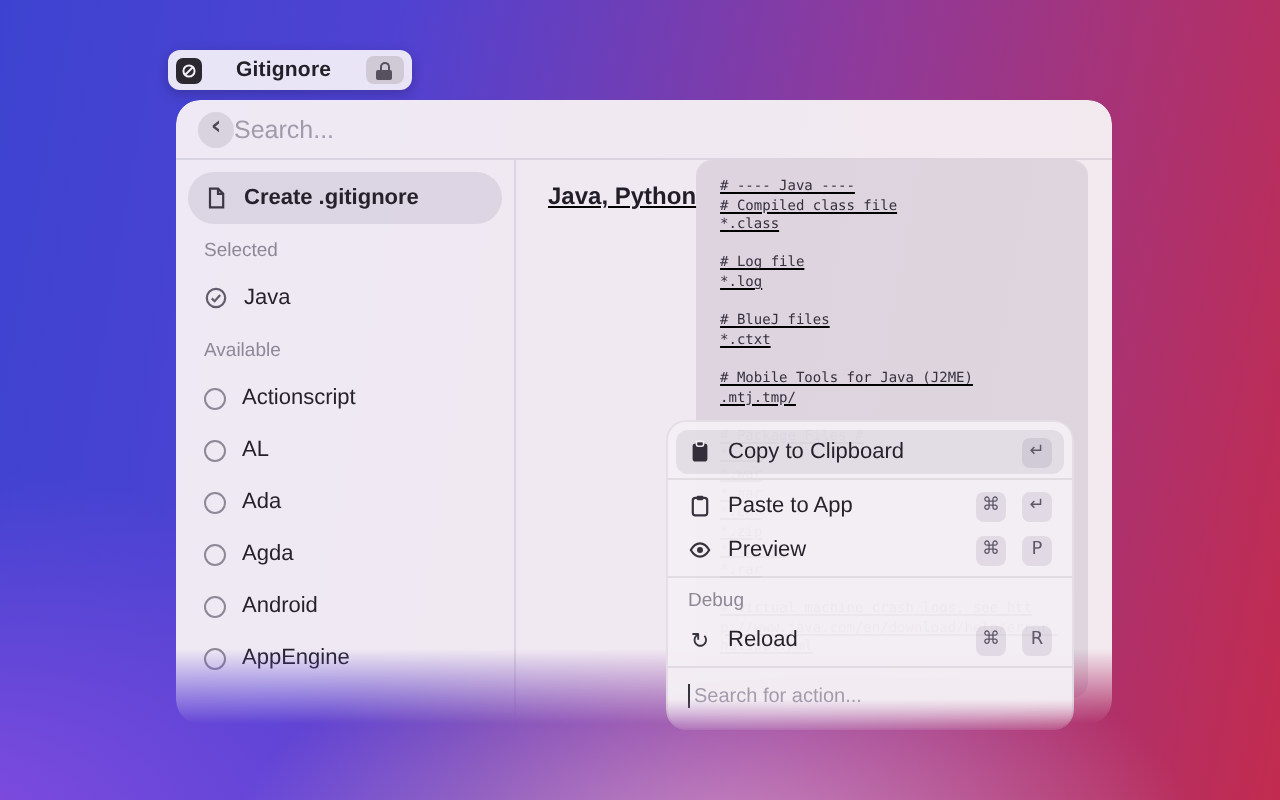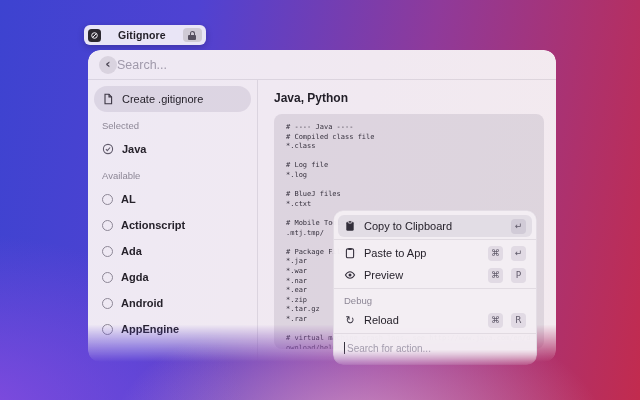--- a/index.html
+++ b/index.html
@@ -35,27 +35,27 @@
   .searchbar{ height:30px; display:flex; align-items:center; padding:0 11px;
     border-bottom:1px solid rgba(40,25,60,.10); }
   .backbtn{ width:18px; height:18px; border-radius:50%; background:#d9d3df; display:flex;
     align-items:center; justify-content:center; cursor:default; }
   .backbtn span{ font-size:13px; line-height:1; color:#4c4754; font-weight:700; margin-top:-2px; }
   .search-placeholder{ font-size:12.5px; color:#a09aab; }
 
   .body{ display:flex; height:281px; }
   .sidebar{ width:170px; padding:6px; border-right:1px solid rgba(40,25,60,.10); }
   .side-row{ height:26px; display:flex; align-items:center; gap:8px; padding:0 8px; border-radius:7px;
-    font-size:11px; color:#26222b;font-weight:bold; }
-  .side-row.selected{ background:rgba(60,40,85,.10); font-weight:400;border-radius:13px; }
+    font-size:11px; color:#26222b; }
+  .side-row.selected{ background:rgba(60,40,85,.10); font-weight:700;border-radius:13px; }
   .section-label{ font-size:9.5px; color:#8d8796; margin:8px 8px 4px 8px; height:12px; }
   .icn{ width:12px; height:12px; flex:0 0 12px; display:block; }
   .circle-empty{ width:11px; height:11px; flex:0 0 11px; border:1.2px solid #8d8796; border-radius:50%; }
 
-  .main{ flex:1; display:flex; flex-direction:column; padding:0 12px 12px 16px; }
+  .main{ flex:1; display:flex; flex-direction:row; padding:0 12px 12px 16px;text-decoration:underline; }
   .main-title{ font-size:12px; font-weight:700; color:#211e27; margin:11px 0 9px 0; }
   .codeblock{ flex:1; background:rgba(98,82,115,.14); border-radius:8px; padding:9px 12px;
     font-family:"DejaVu Sans Mono", monospace; font-size:7px; line-height:9.6px; color:#35303d;
     white-space:pre-wrap; word-break:break-all; overflow:hidden; }
 
   
   .menu{ position:absolute; left:333px; top:210px; width:204px; border-radius:10px; padding:4px;
     background:rgba(244,238,244,.97); border:1px solid rgba(40,25,60,.08);
     box-shadow:0 14px 38px rgba(25,10,50,.32);
     -webkit-mask-image:linear-gradient(to bottom,#000 90%,rgba(0,0,0,.15) 100%);
@@ -121,25 +121,25 @@
               <circle cx="6" cy="6" r="4.6" fill="none" stroke="#615b6b" stroke-width="1.1"></circle>
               <path d="M3.9 6.2 L5.3 7.6 L8.1 4.5" fill="none" stroke="#615b6b" stroke-width="1.1"></path>
             </svg>
           <span>Java</span>
         </div>
 
         <div class="section-label">Available</div>
 
         <div class="side-row">
           <span class="circle-empty"></span>
+          <span>Actionscript</span>
+        </div>
+        <div class="side-row">
+          <span class="circle-empty"></span>
           <span>AL</span>
-        </div>
-        <div class="side-row">
-          <span class="circle-empty"></span>
-          <span>Actionscript</span>
         </div>
         <div class="side-row">
           <span class="circle-empty"></span>
           <span>Ada</span>
         </div>
         <div class="side-row">
           <span class="circle-empty"></span>
           <span>Agda</span>
         </div>
         <div class="side-row">

